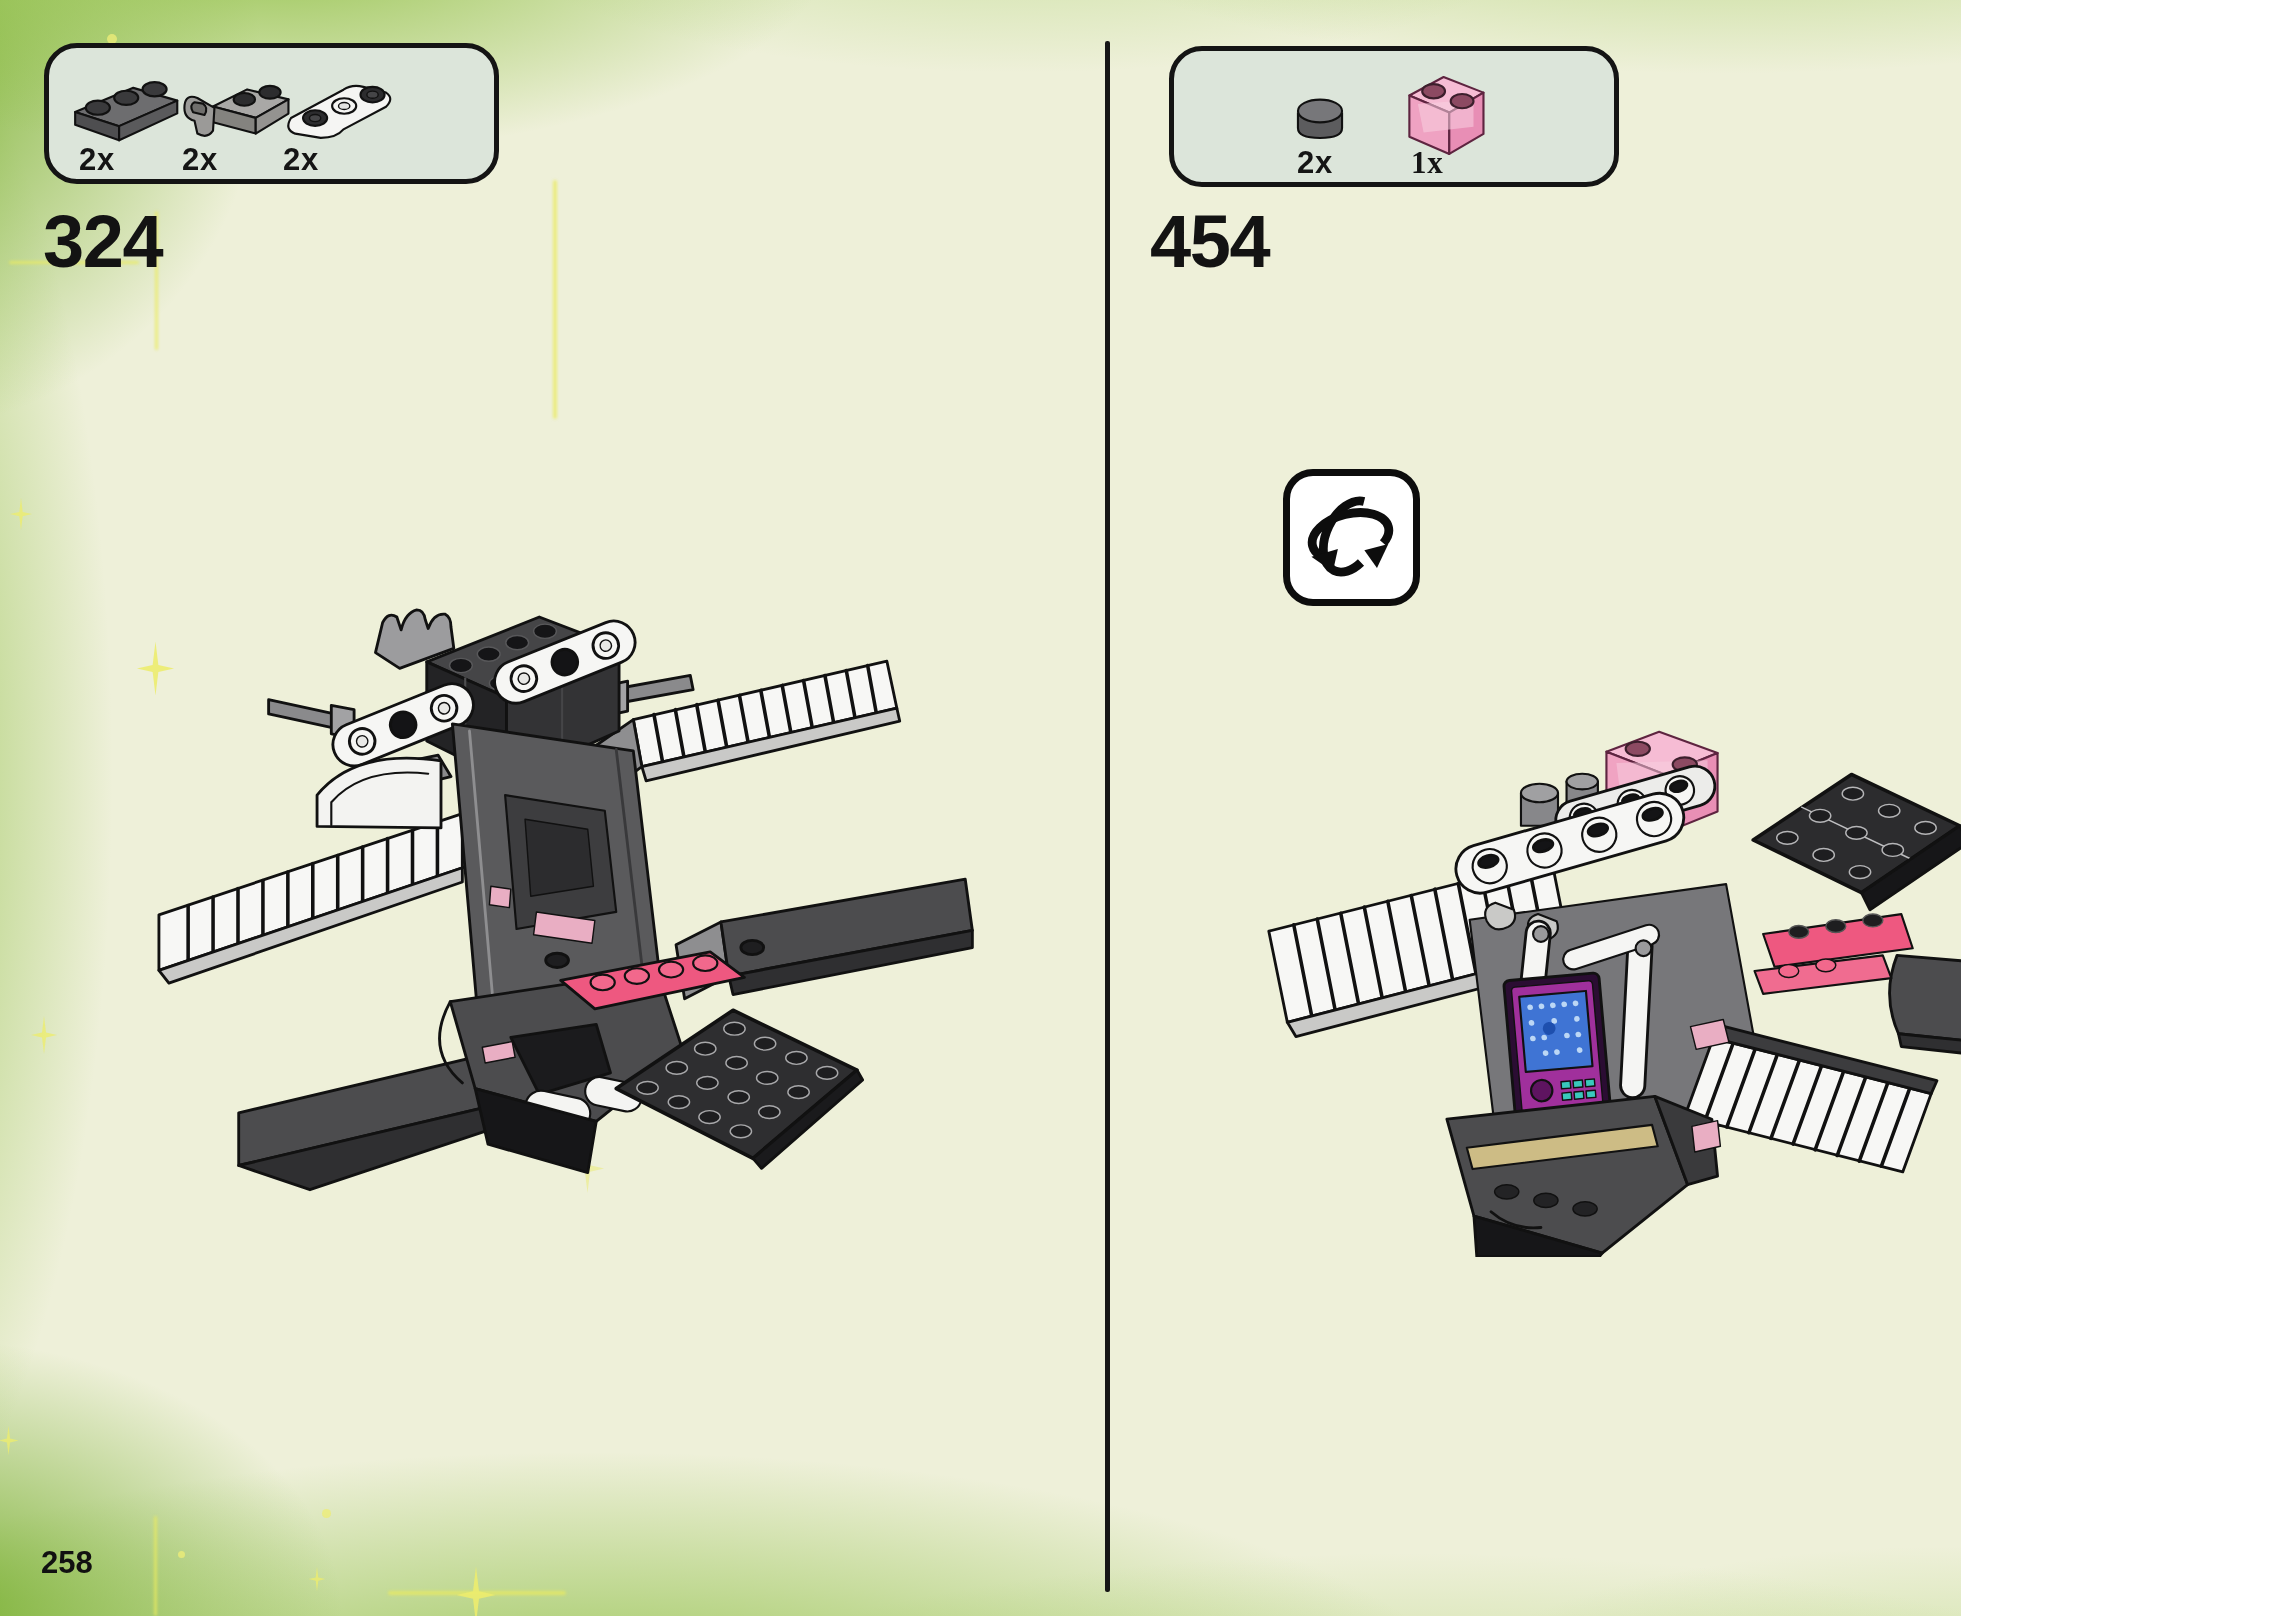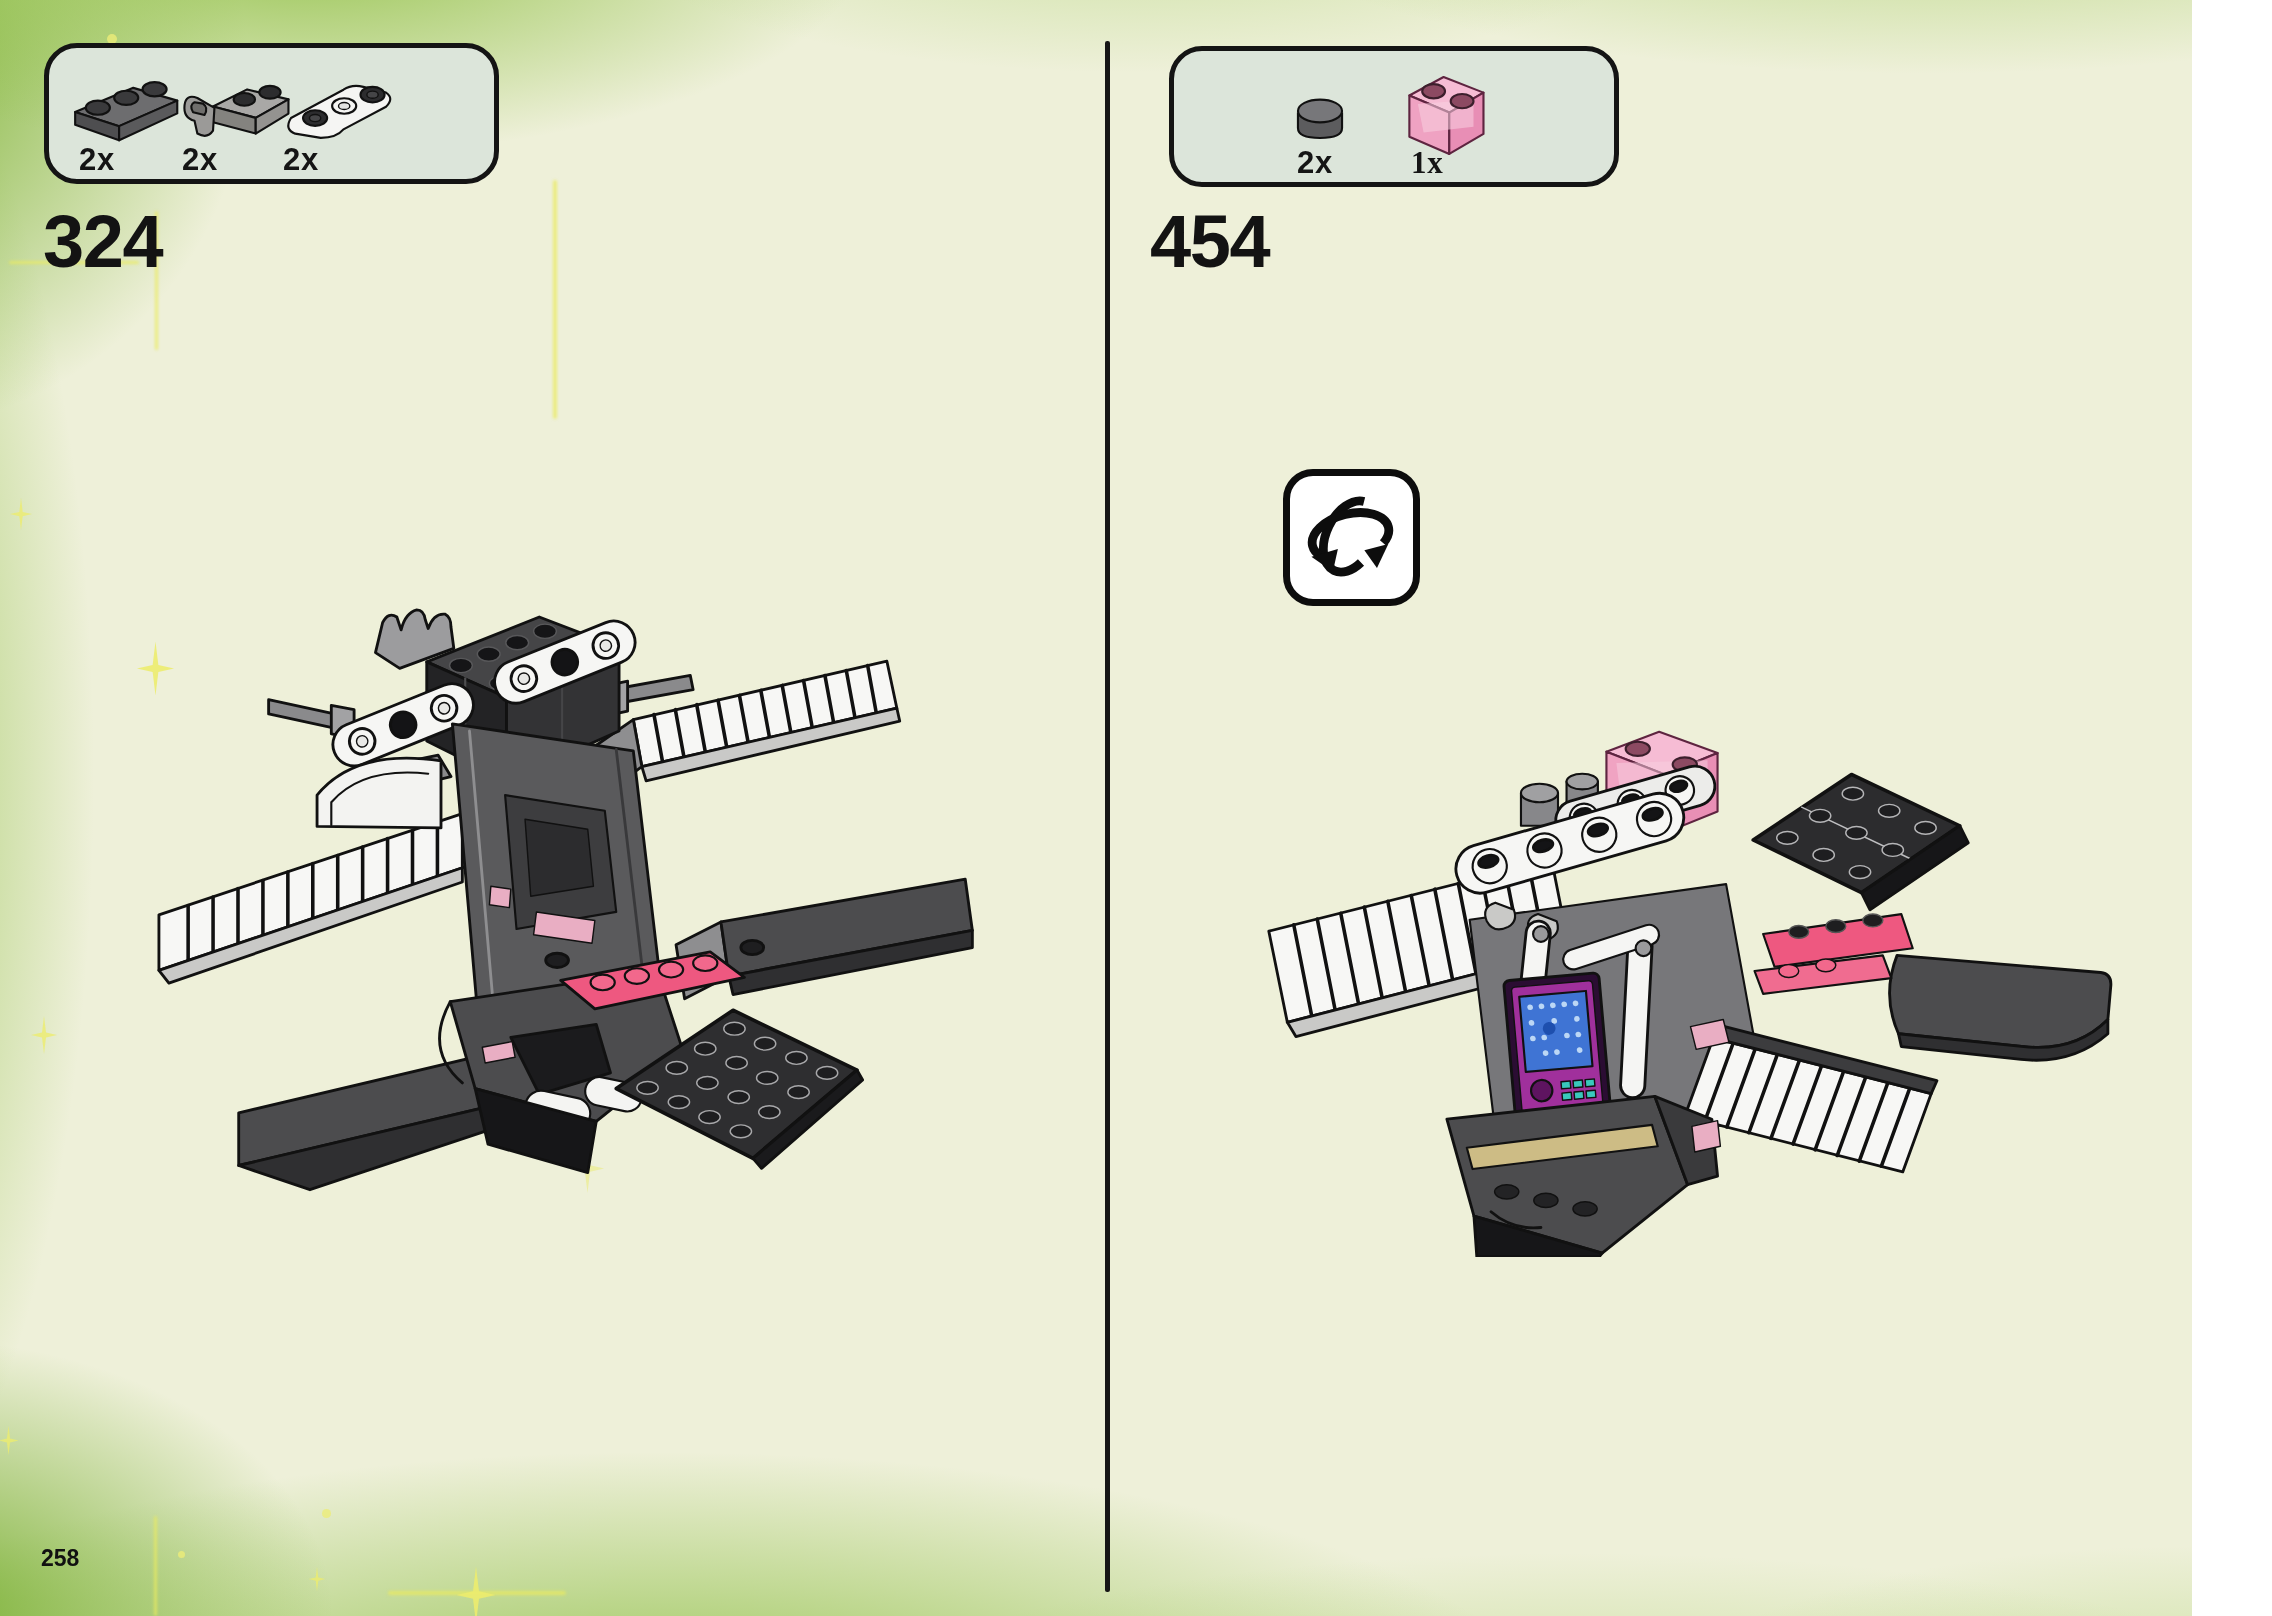--- a/index.html
+++ b/index.html
@@ -1,37 +1,37 @@
 <!DOCTYPE html>
 <html style="font-size:11.4px"><head>
 <meta charset="utf-8">
 <style>
   html,body{margin:0;padding:0;}
   body{width:2273px;height:1616px;font-family:"Liberation Sans",sans-serif;}
-  .page{position:relative;width:2192px;height:1616px;overflow:hidden;
+  .page{position:relative;width:1961px;height:1616px;overflow:hidden;
     background-color:#eef0d9;
     background-image:
       radial-gradient(784px 306px at 14% -4%, rgba(139,190,62,.92), rgba(139,190,62,0) 72%),
       radial-gradient(542px 527px at -6% 4%, rgba(118,175,42,.96), rgba(118,175,42,0) 70%),
       radial-gradient(385px 1176px at -8% 48%, rgba(133,186,54,.82), rgba(133,186,54,0) 70%),
       radial-gradient(584px 385px at -4% 100%, rgba(114,172,40,.95), rgba(114,172,40,0) 72%),
       radial-gradient(1247px 385px at 30% 107%, rgba(132,186,54,.88), rgba(132,186,54,0) 72%),
       radial-gradient(1069px 278px at 72% 109%, rgba(150,198,74,.5), rgba(150,198,74,0) 75%),
       radial-gradient(713px 235px at 100% 107%, rgba(158,203,88,.5), rgba(158,203,88,0) 78%),
       radial-gradient(962px 249px at 88% -7%, rgba(146,196,68,.6), rgba(146,196,68,0) 75%),
       radial-gradient(677px 192px at 52% -5%, rgba(160,205,92,.45), rgba(160,205,92,0) 80%);}
   .streak{position:absolute;background:rgba(235,235,95,.75);filter:blur(1.4px);border-radius:2.1px;}
   .sparkle{position:absolute;pointer-events:none;}
   .dot{position:absolute;border-radius:50%;background:rgba(236,236,120,.8);filter:blur(0.7px);}
   .divider{position:absolute;left:1105px;top:41px;width:5px;height:1551px;background:#161616;border-radius:2.1px;}
   .parts-box{position:absolute;background:#dce5da;border:5px solid #141414;border-radius:33px;box-sizing:border-box;}
   .parts-box .part{position:absolute;}
   .qty{position:absolute;font-size:31px;font-weight:700;color:#151515;letter-spacing:0.7px;}
   .step-num{position:absolute;font-size:74px;font-weight:700;color:#131313;letter-spacing:-1.4px;line-height:1;}
-  .page-num{position:absolute;left:41px;top:1545px;font-size:23px;font-weight:700;color:#111;}
+  .page-num{position:absolute;left:41px;top:1545px;font-size:31px;font-weight:700;color:#111;}
   .model{position:absolute;}
   .rotate-icon{position:absolute;left:1283px;top:469px;width:137px;height:137px;background:#fff;
     border:7.8px solid #0d0d0d;border-radius:30px;box-sizing:border-box;}
   svg{display:block;}
 </style>
 </head>
 <body>
 
 <div class="page">
 

